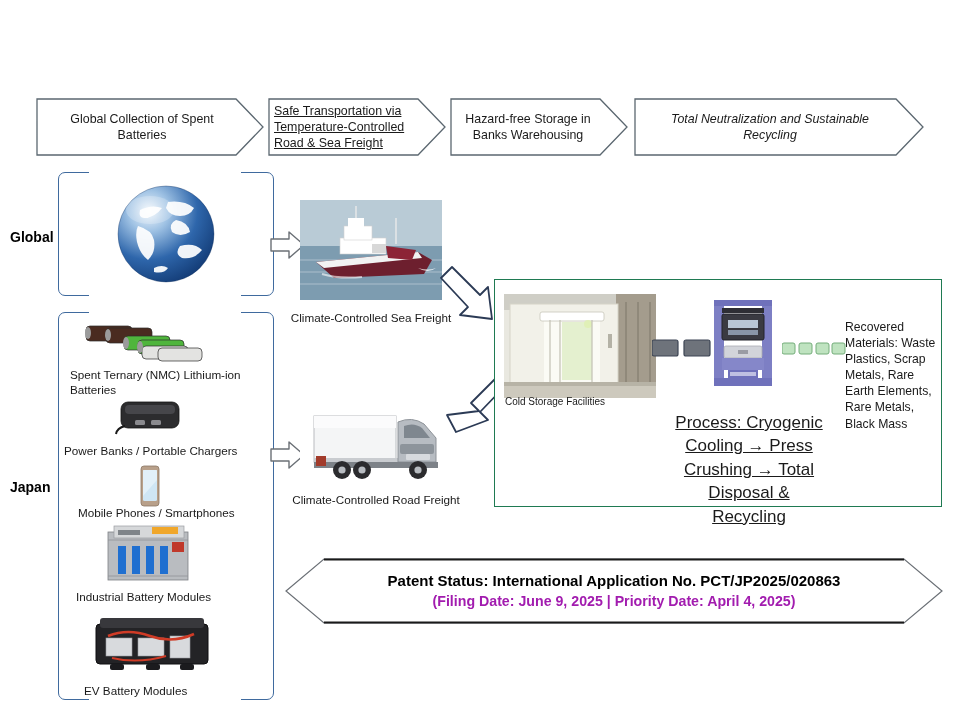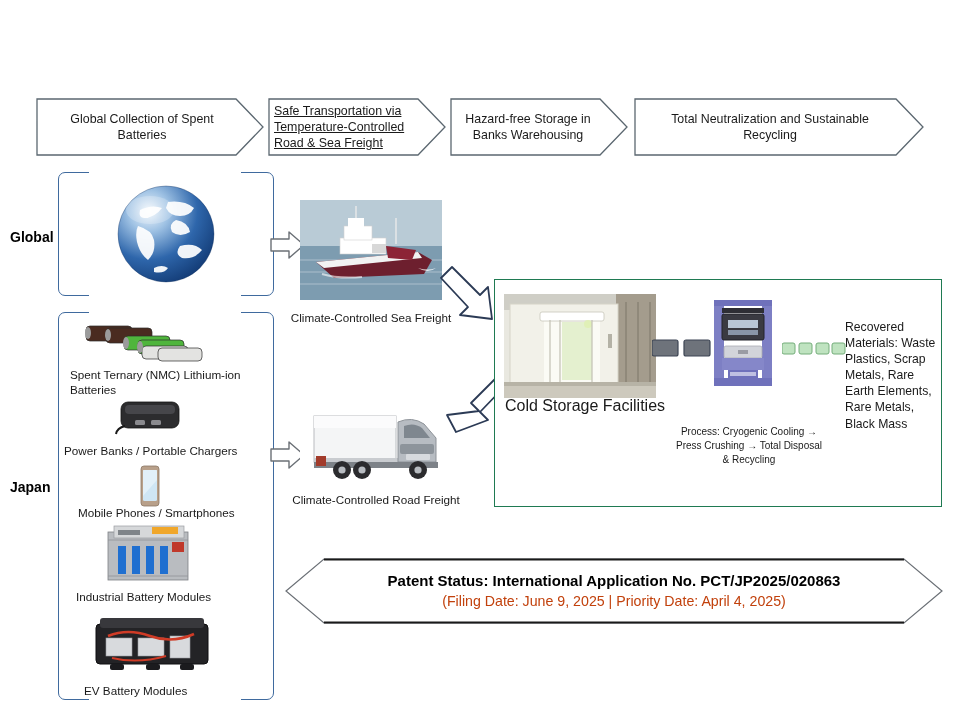--- a/index.html
+++ b/index.html
@@ -30,21 +30,21 @@
 
   
   .greenpanel{box-sizing:border-box;border:1.4px solid #1f7a52;background:#fff;}
 
   
   .patent{position:absolute;}
   .patent .ptxt{position:absolute;left:0;top:0;width:100%;height:100%;
       display:flex;flex-direction:column;align-items:center;justify-content:center;
       text-align:center;}
   .patent .l1{font-size:15px;font-weight:bold;color:#000;line-height:1.35;}
-  .patent .l2{font-size:14.2px;color:#c2410c;line-height:1.35;}
+  .patent .l2{font-size:14.2px;color:#a21caf;line-height:1.35;font-weight:bold;}
 
   
   .ph{position:absolute;overflow:hidden;}
 </style>
 </head>
 <body>
 
 <div class="stage">
 
 
@@ -66,21 +66,21 @@
     <svg width="178" height="58" viewBox="0 0 178 58">
         <polygon points="1,1 150,1 177,29 150,57 1,57" fill="#ffffff" stroke="#5b6770" stroke-width="1.3"></polygon>
       </svg>
     <div class="lab" style="left:8px;top:0;width:140px;height:58px;">Hazard-free Storage in Banks Warehousing</div>
   </div>
 
   <div class="pc" id="pc3" style="left:634px;width:290px;">
     <svg width="290" height="58" viewBox="0 0 290 58">
         <polygon points="1,1 262,1 289,29 262,57 1,57" fill="#ffffff" stroke="#5b6770" stroke-width="1.3"></polygon>
       </svg>
-    <div class="lab" style="left:14px;top:0;width:244px;height:58px;">Total Neutralization and Sustainable Recycling</div>
+    <div class="lab" style="left:14px;top:0;width:244px;height:58px;font-style:italic;">Total Neutralization and Sustainable Recycling</div>
   </div>
 
   <div class="abs" style="left:10px;top:228px;width:60px;">
     <span class="regionlabel">Global</span>
   </div>
 
   <div class="abs bracket" style="left:58px;top:172px;width:216px;height:124px;">
     <div class="gapT" style="left:30px;top:-3px;width:152px;"></div>
     <div class="gapB" style="left:30px;bottom:-3px;width:152px;"></div>
   </div>
@@ -298,21 +298,21 @@
       <g stroke="#c3c1b4" stroke-width="1.2">
         <line x1="46" y1="26" x2="46" y2="90"></line>
           <line x1="56" y1="26" x2="56" y2="90"></line>
         <line x1="88" y1="26" x2="88" y2="90"></line>
       </g>
       <rect x="104" y="40" width="4" height="14" fill="#b4b2a6"></rect>
       <rect x="0" y="90" width="152" height="14" fill="#cdc9bd"></rect>
       <rect x="0" y="88" width="152" height="4" fill="#b7b3a6"></rect>
     </svg>
   </div>
-  <div class="abs cap" style="left:505px;top:396px;width:170px;font-size:16px;">Cold Storage Facilities</div>
+  <div class="abs cap" style="left:505px;top:396px;width:170px;font-size:10px;">Cold Storage Facilities</div>
 
   <div class="abs" style="left:652px;top:338px;width:60px;height:20px;">
     <svg width="60" height="20" viewBox="0 0 60 20">
       <rect x="0" y="2" width="26" height="16" rx="2" fill="#6e737b" stroke="#3d4554" stroke-width="1.2"></rect>
       <rect x="32" y="2" width="26" height="16" rx="2" fill="#6e737b" stroke="#3d4554" stroke-width="1.2"></rect>
     </svg>
   </div>
 
   <div class="ph" style="left:712px;top:300px;width:62px;height:86px;">
     <svg width="62" height="86" viewBox="0 0 62 86">
@@ -341,21 +341,21 @@
     <svg width="64" height="18" viewBox="0 0 64 18">
       <g fill="#bfe3c0" stroke="#74ad7a" stroke-width="1">
         <rect x="0" y="3" width="13" height="11" rx="2"></rect>
         <rect x="17" y="3" width="13" height="11" rx="2"></rect>
         <rect x="34" y="3" width="13" height="11" rx="2"></rect>
         <rect x="50" y="3" width="13" height="11" rx="2"></rect>
       </g>
     </svg>
   </div>
 
-  <div class="abs capc" style="left:672px;top:425px;width:154px;font-size:10px;line-height:1.38;">Process: Cryogenic Cooling → Press Crushing → Total Disposal &amp; Recycling</div>
+  <div class="abs capc" style="left:672px;top:411px;width:154px;font-size:17px;line-height:1.38;text-decoration:underline;">Process: Cryogenic Cooling → Press Crushing → Total Disposal &amp; Recycling</div>
 
   <div class="abs cap" style="left:845px;top:297px;width:98px;font-size:12.2px;line-height:1.32;margin-top:22px;">Recovered Materials: Waste Plastics, Scrap Metals, Rare Earth Elements, Rare Metals, Black Mass</div>
 
   <div class="patent" style="left:284px;top:555px;width:660px;height:72px;">
     <svg width="660" height="72" viewBox="0 0 660 72">
       <polygon points="40,4 620,4 620,4 658,36 620,68 40,68 40,68 2,36" fill="#ffffff" stroke="#6b7076" stroke-width="1.2" stroke-linejoin="miter"></polygon>
       <line x1="40" y1="4.5" x2="620" y2="4.5" stroke="#1a1a1a" stroke-width="2.2"></line>
       <line x1="40" y1="67.5" x2="620" y2="67.5" stroke="#1a1a1a" stroke-width="2.2"></line>
     </svg>
     <div class="ptxt">

